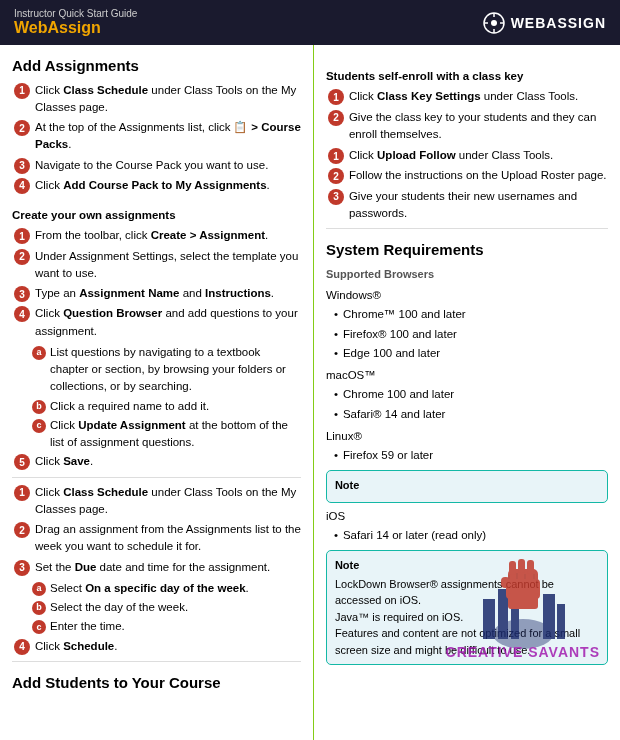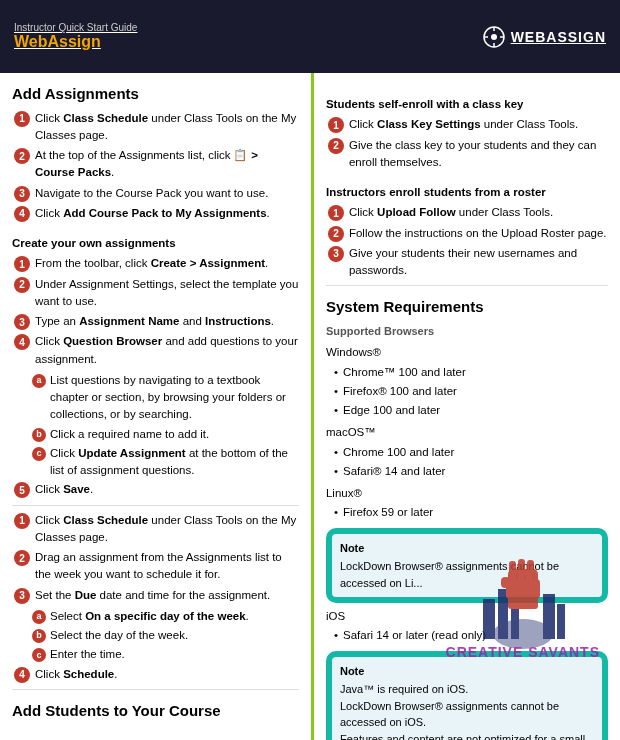--- a/index.html
+++ b/index.html
@@ -7,25 +7,24 @@
       width: 620px;
       height: 740px;
       font-family: Arial, sans-serif;
       font-size: 12px;
       background: #fff;
       overflow: hidden;
     }
     .header {
       background: #1a1a2e;
       color: #fff;
-      padding: 22px 14px;
+      padding: 8px 14px;
       display: flex;
       justify-content: space-between;
       align-items: center;
-      text-decoration: underline;
     }
     .header-left .subtitle {
       font-size: 10px;
       color: #ccc;
     }
     .header-left .title {
       font-size: 16px;
       color: #f0a500;
       font-weight: bold;
     }
@@ -38,21 +37,21 @@
       letter-spacing: 1px;
     }
     .content {
       display: flex;
       height: calc(740px - 44px);
       overflow: hidden;
     }
     .left-col {
       width: 320px;
       padding: 10px 12px;
-      border-right: 3px solid #84cc16;
+      border-right: 1px solid #84cc16;
       overflow-y: auto;
       font-size: 11.5px;
       line-height: 1.5;
     }
     .right-col {
       width: 312px;
       padding: 10px 12px;
       overflow-y: auto;
       font-size: 11.5px;
       line-height: 1.5;
@@ -131,22 +130,22 @@
       display: flex;
       gap: 5px;
       margin-bottom: 2px;
     }
     .bullet-list li::before {
       content: '•';
       color: #000;
     }
     .note-box {
       background: #e8f4f8;
-      border: 6px solid #14b8a6;
-      border-radius: 10px;
+      border: 1px solid #14b8a6;
+      border-radius: 5px;
       padding: 6px 8px;
       margin-top: 6px;
       font-size: 11px;
     }
     .note-box .note-title {
       font-weight: bold;
       margin-bottom: 2px;
     }
     .divider {
       border-top: 1px solid #ddd;
@@ -326,21 +325,20 @@
       <li>
         <span class="step-num">1</span>
         <span class="step-text">Click <b>Class Key Settings</b> under Class Tools.</span>
       </li>
       <li>
         <span class="step-num">2</span>
         <span class="step-text">Give the class key to your students and they can enroll themselves.</span>
       </li>
     </ul>
 
-    <div class="subsection-title">Instructors enroll students from a roster</div>
     <ul class="step-list">
       <li>
         <span class="step-num">1</span>
         <span class="step-text">Click <b>Upload Follow</b> under Class Tools.</span>
       </li>
       <li>
         <span class="step-num">2</span>
         <span class="step-text">Follow the instructions on the Upload Roster page.</span>
       </li>
       <li>
@@ -379,34 +377,33 @@
 
     <div class="os-title">Linux®</div>
     <ul class="bullet-list">
       <li>
           <span>Firefox 59 or later</span>
         </li>
     </ul>
 
     <div class="note-box">
       <div class="note-title">Note</div>
-      <div>LockDown Browser® assignments cannot be accessed on Li...</div>
     </div>
 
     <div class="os-title">iOS</div>
     <ul class="bullet-list">
       <li>
           <span>Safari 14 or later (read only)</span>
         </li>
     </ul>
 
     <div class="note-box">
       <div class="note-title">Note</div>
+      <div>LockDown Browser® assignments cannot be accessed on iOS.</div>
       <div>Java™ is required on iOS.</div>
-      <div>LockDown Browser® assignments cannot be accessed on iOS.</div>
       <div>Features and content are not optimized for a small screen size and might be difficult to use.</div>
     </div>
 
   </div>
 </div>
 
 <div class="watermark" style="position:fixed; bottom:80px; right:20px; z-index:100; pointer-events:none;">
   <svg width="100" height="100" viewBox="0 0 100 100" style="display:block;margin:0 auto;">
 
     <ellipse cx="50" cy="85" rx="30" ry="15" fill="#1a2a6c" opacity="0.5"></ellipse>

